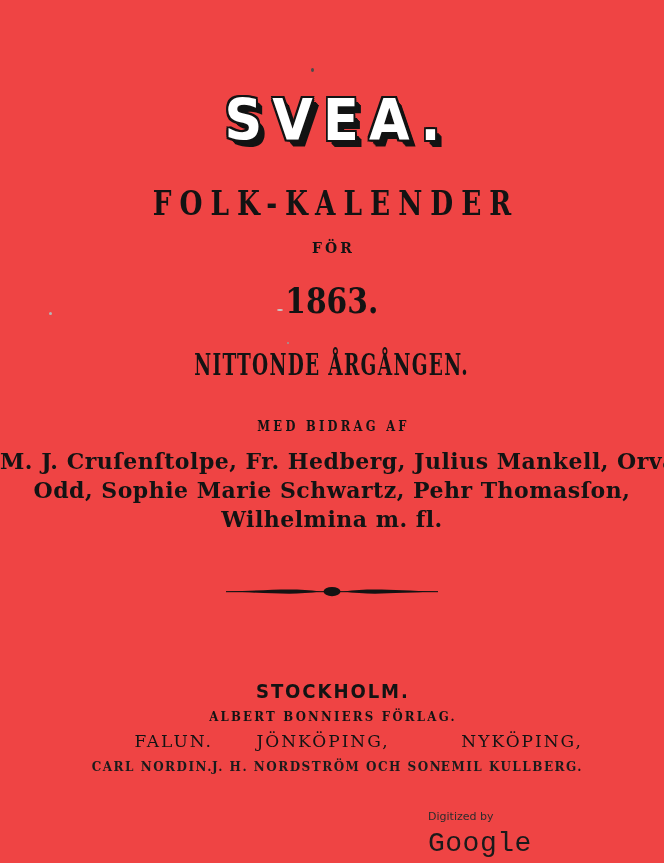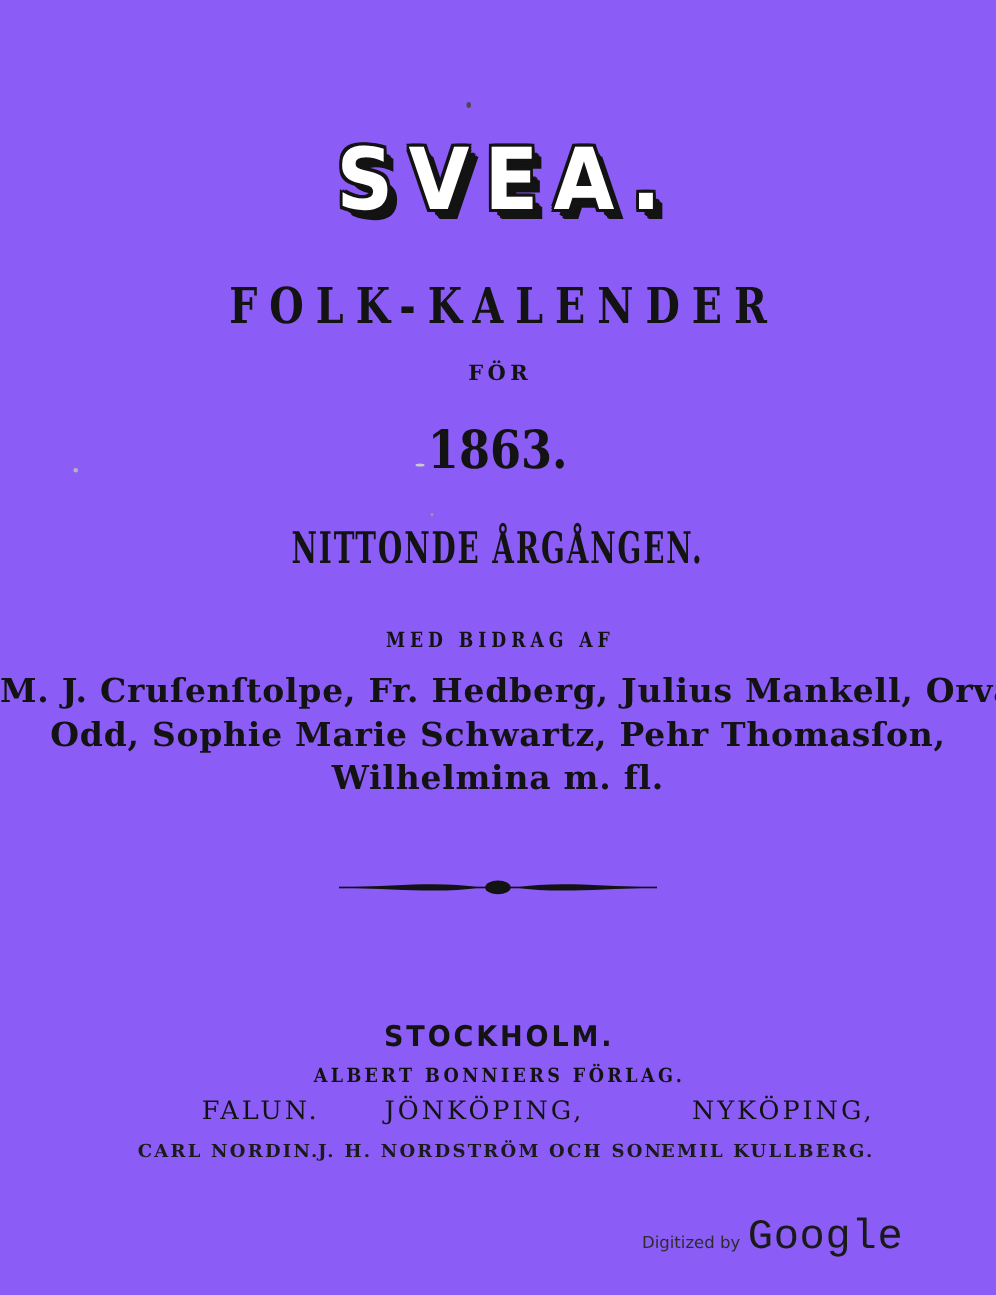--- a/index.html
+++ b/index.html
@@ -5,21 +5,21 @@
   html, body {
     margin: 0;
     padding: 0;
     background: #ffffff;
   }
   .scan-page {
     position: relative;
     width: 664px;
     height: 863px;
     margin: 0 auto;
-    background: #8b5cf6;
+    background: #ef4444;
     color: #131313;
     font-family: "DejaVu Serif", serif;
     overflow: hidden;
   }
   .row {
     position: absolute;
     left: 0;
     right: 0;
     text-align: center;
     white-space: nowrap;
@@ -143,20 +143,21 @@
   }
   
   .watermark {
     position: absolute;
     left: 428px;
     top: 810px;
     display: flex;
     align-items: baseline;
     gap: 5px;
     white-space: nowrap;
+    flex-direction: column;
   }
   .wm-prefix {
     font-family: "DejaVu Sans", sans-serif;
     font-size: 11px;
     color: #2c2c2c;
   }
   .wm-brand {
     font-family: Liberation Mono, monospace;
     font-size: 28px;
     color: #1a1a1a;

